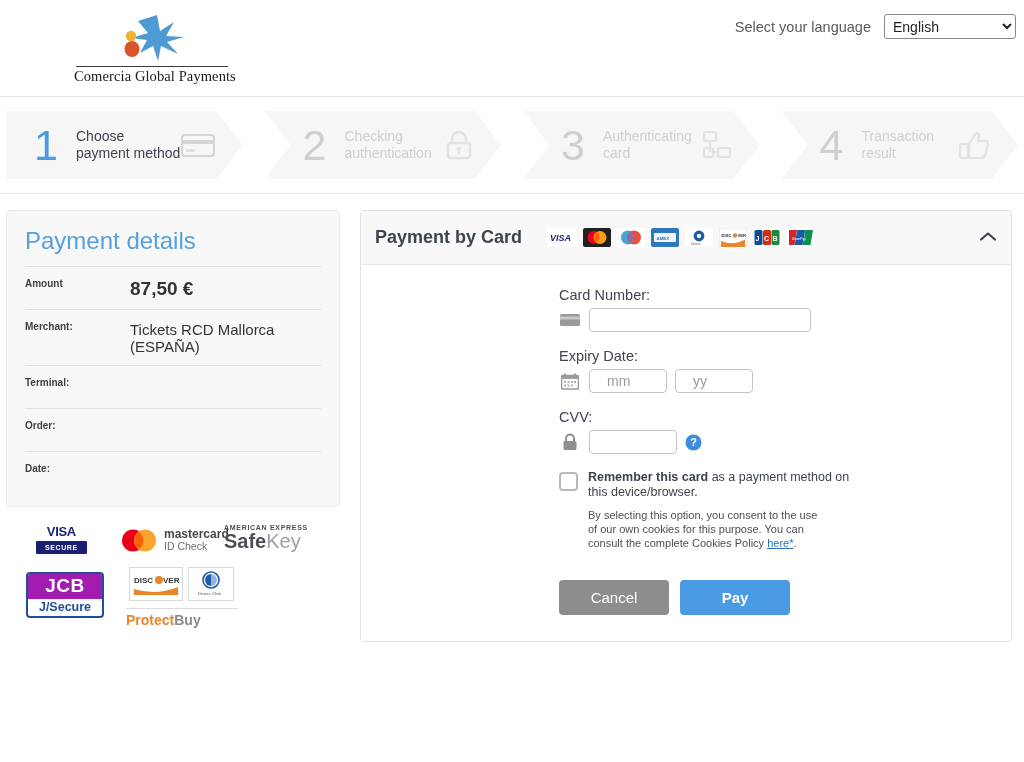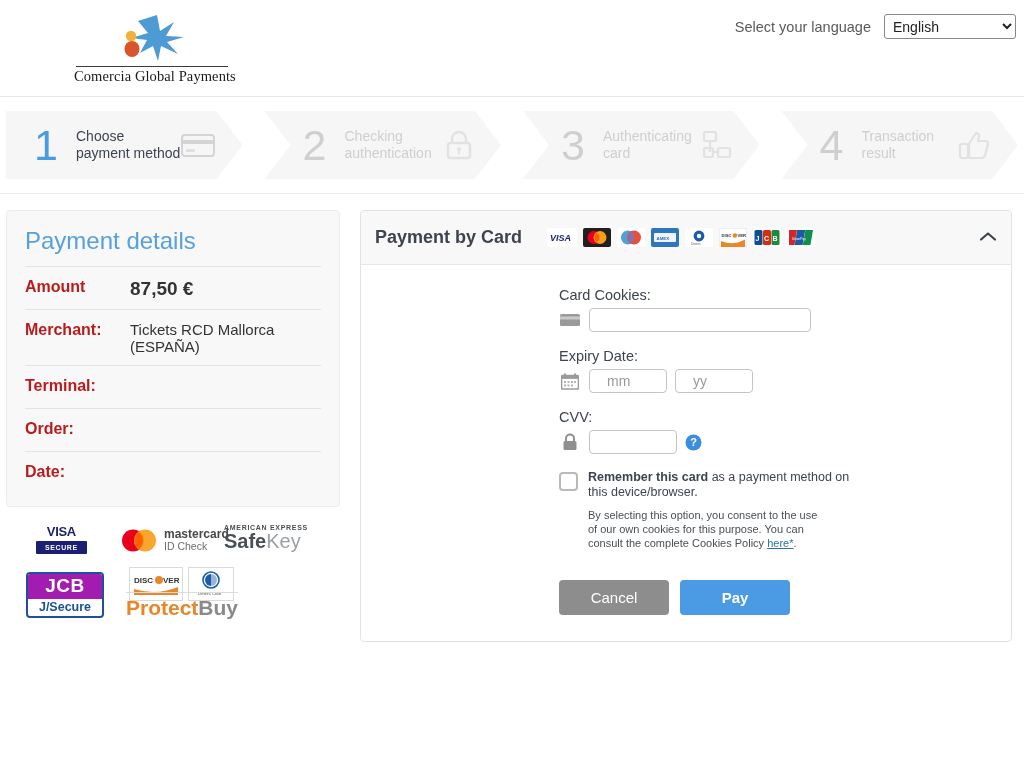--- a/index.html
+++ b/index.html
@@ -132,23 +132,23 @@
   }
   .det-row {
     display: flex;
     align-items: flex-start;
     border-top: 1px solid #e3e3e3;
     min-height: 43px;
     padding: 11px 0 9px 0;
   }
   .det-key {
     width: 105px;
-    font-size: 16px;
+    font-size: 10px;
     font-weight: bold;
-    color: #b91c1c;
+    color: #404040;
     flex-shrink: 0;
   }
   .det-val { font-size: 15px; color: #333; line-height: 1.16; }
   .det-val.amount { font-size: 19px; font-weight: bold; }
 
   
   .seclogos { margin: 17px 0 0 8px; position: relative; height: 105px; }
   .sec-visa { position: absolute; left: 22px; top: 0; text-align: center; }
   .sec-visa-word {
     font-family: "Liberation Sans", sans-serif;
@@ -180,22 +180,22 @@
     position: absolute; left: 115px; top: 43px;
     border: 1px solid #dadada; background: #fff;
     width: 54px; height: 34px; display: flex; align-items: center; justify-content: center;
   }
   .sec-diners {
     position: absolute; left: 174px; top: 43px;
     border: 1px solid #dadada; background: #fff;
     width: 46px; height: 34px; display: flex; align-items: center; justify-content: center;
   }
   .sec-pbuy {
-    position: absolute; left: 112px; top: 68px;
-    font-size: 21px; font-weight: bold; color: #8a8a8a;
+    position: absolute; left: 112px; top: 84px;
+    font-size: 14px; font-weight: bold; color: #8a8a8a;
     border-top: 1px solid #dcdcdc; padding-top: 3px; width: 112px;
   }
   .sec-pbuy b { color: #e9862a; font-weight: bold; }
   .sec-safekey { position: absolute; left: 210px; top: 0; }
   .sec-sk-top {
     font-size: 7px; font-weight: bold; color: #4a4f55;
     letter-spacing: .7px;
   }
   .sec-sk-main { font-size: 20px; color: #4a4f55; font-weight: bold; line-height: 1.05; }
   .sec-sk-main span { color: #9aa0a6; font-weight: normal; }
@@ -496,21 +496,21 @@
         <div class="collapse-ico">
           <svg width="18" height="12" viewBox="0 0 18 12">
               <path d="M2 8.5 L9 2.5 L16 8.5" fill="none" stroke="#3d4450" stroke-width="2.2" stroke-linecap="round" stroke-linejoin="round"></path>
             </svg>
         </div>
       </div>
 
       <div class="pay-body">
         <div class="form-area">
 
-          <div class="f-label">Card Cookies:</div>
+          <div class="f-label">Card Number:</div>
           <div class="f-row">
             <span class="f-ico">
               <svg width="20" height="14" viewBox="0 0 20 14">
                   <rect x="0" y="1" width="20" height="12" rx="1.6" fill="#9a9a9a"></rect>
                   <rect x="0" y="3.5" width="20" height="3" fill="#c9c9c9"></rect>
                 </svg>
             </span>
             <input class="inp inp-card" type="text" value="" style="">
           </div>
 

